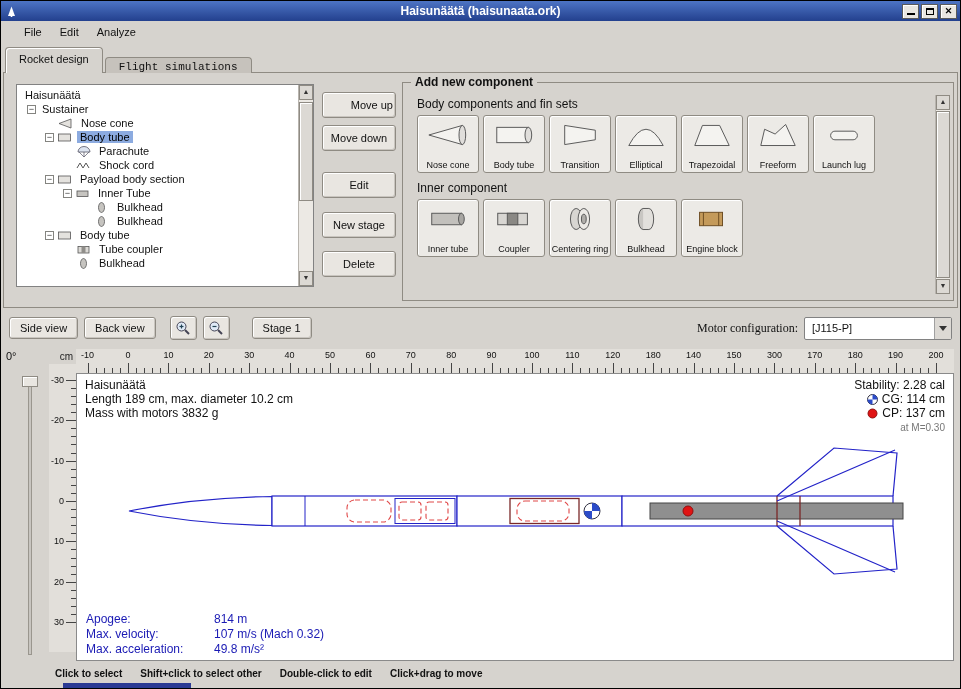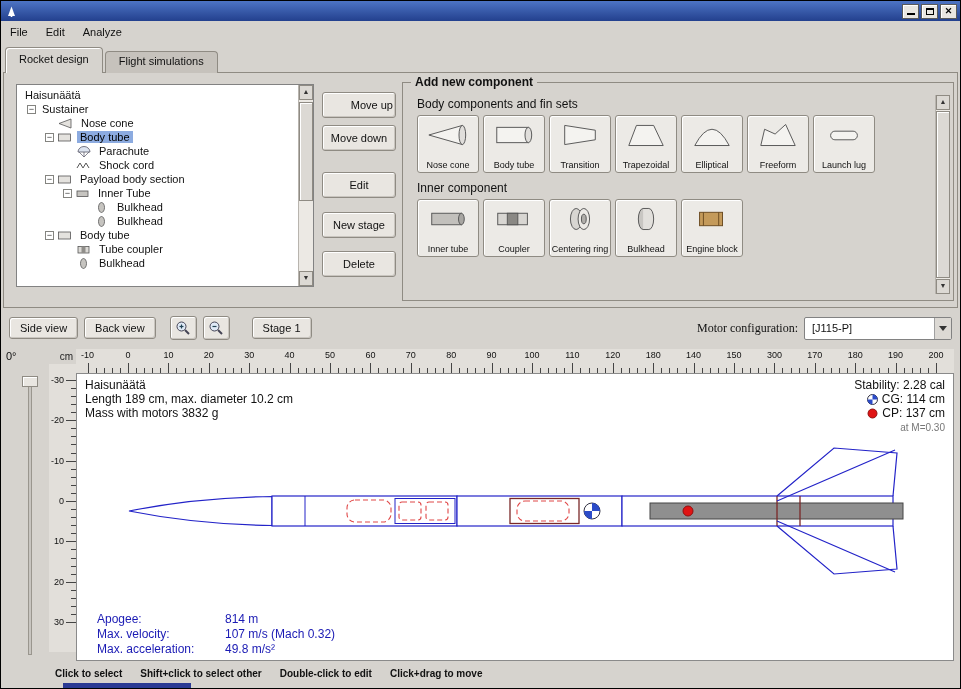--- a/index.html
+++ b/index.html
@@ -15,27 +15,27 @@
     display:flex;align-items:center;padding:0 3px;}
   .title-text{position:absolute;left:0;right:0;text-align:center;color:#fff;font-weight:bold;font-size:12px;}
   .win-icon{width:15px;height:15px;display:flex;align-items:center;justify-content:center;z-index:1;}
   .win-buttons{margin-left:auto;display:flex;gap:2px;z-index:1;}
   .win-btn{width:17px;height:15px;background:#e9e6e1;border:1px solid #5a5a5a;
     box-shadow:inset 1px 1px 0 #fff;display:flex;align-items:center;justify-content:center;
     font-size:9px;font-weight:bold;color:#000;cursor:pointer;}
   .glyph-min{width:8px;height:8px;border-bottom:2px solid #000;}
   .glyph-max{width:8px;height:7px;border:1px solid #000;border-top:2px solid #000;}
   
-  .menubar{position:absolute;left:0;top:20px;width:100%;height:22px;display:flex;align-items:center;padding-left:0;}
+  .menubar{position:absolute;left:0;top:20px;width:100%;height:22px;display:flex;align-items:center;padding-left:14px;}
   .menu-item{padding:3px 9px;cursor:pointer;}
   
   .tabrow{position:absolute;left:4px;top:46px;height:26px;display:flex;align-items:flex-end;z-index:3;}
   .tab{border:1px solid #8f8b83;border-bottom:none;border-radius:4px 4px 0 0;padding:5px 13px;cursor:pointer;}
   .tab.active{background:var(--window-bg,#d6d3ce);height:26px;box-shadow:inset 1px 1px 0 #fff;}
-  .tab.inactive{background:#c6c2bc;height:22px;padding-top:3px;margin-left:2px;}
+  .tab.inactive{background:#c6c2bc;height:16px;padding-top:3px;margin-left:2px;font-family:Liberation Mono, monospace;}
   .top-panel{position:absolute;left:2px;top:71px;width:955px;height:236px;border:1px solid #8f8b83;background:var(--window-bg,#d6d3ce);}
   
   .tree-wrap{position:absolute;left:12px;top:11px;width:298px;height:203px;background:#fff;border:1px solid #828282;}
   .tree-body{position:absolute;left:1px;top:1px;right:16px;bottom:1px;overflow:hidden;padding-top:2px;}
   .tree-row{height:14px;display:flex;align-items:center;white-space:nowrap;cursor:pointer;}
   .tree-indent{flex:none;height:1px;}
   .tree-expand{flex:none;width:9px;height:9px;border:1px solid #848480;background:#fff;font-size:9px;line-height:7px;text-align:center;margin-right:3px;color:#333;cursor:pointer;}
   .tree-icon{flex:none;margin-right:4px;display:flex;}
   .tree-label{padding:0 3px;}
   .tree-label.selected{background:var(--selection,#8cabe0);color:#000;}
@@ -86,21 +86,21 @@
   .vtick.major{width:10px;}
   .vlabel{position:absolute;right:12px;transform:translateY(-55%);font-size:9px;color:#111;}
   .rot-track{position:absolute;left:27px;top:30px;width:4px;height:278px;background:#c8c5c0;border:1px solid #9a968e;}
   .rot-handle{position:absolute;left:21px;top:29px;width:16px;height:11px;background:#e9e6e1;border:1px solid #8f8b83;box-shadow:inset 1px 1px 0 #fff;cursor:pointer;}
   .view{position:absolute;left:75px;top:26px;width:878px;height:288px;background:#fff;border:1px solid #8a8a8a;overflow:hidden;}
   .rocket-svg{position:absolute;left:0;top:0;}
   .info-block{position:absolute;left:8px;top:4px;font-size:12px;line-height:14px;}
   .stability{position:absolute;right:8px;top:4px;font-size:12px;}
   .stab-line{display:flex;justify-content:flex-end;align-items:center;gap:4px;height:14px;}
   .stab-line.mach{color:#777;font-size:10px;}
-  .stats{position:absolute;left:20px;top:238px;color:var(--stats-blue,#1a1ab4);font-size:12px;}
+  .stats{position:absolute;left:9px;top:238px;color:var(--stats-blue,#1a1ab4);font-size:12px;}
   .stat-row{display:flex;height:15px;}
   .stat-label{width:128px;}
   
   .statusbar{position:absolute;left:0;top:662px;width:100%;height:20px;display:flex;align-items:center;padding-left:54px;gap:18px;font-size:10px;font-weight:bold;color:#111;}
   .bottom-strip{position:absolute;left:62px;top:682px;width:128px;height:6px;background:#2a3a94;}
   .hidden-defs{position:absolute;width:0;height:0;overflow:hidden;}
 </style>
 </head>
 <body>
 
@@ -182,20 +182,21 @@
 
 <div class="window">
 
   <div class="titlebar">
     <span class="win-icon">
       <svg width="13" height="13" viewBox="0 0 13 13">
           <path d="M3 11 L6.5 1.5 L10 11 Z" fill="#fff"></path>
           <rect x="5.7" y="8" width="1.6" height="4" fill="#fff"></rect>
         </svg>
     </span>
+    <span class="title-text">Haisunäätä (haisunaata.ork)</span>
     <span class="win-buttons">
       <span class="win-btn">
           <span class="glyph-min"></span>
         </span>
       <span class="win-btn">
           <span class="glyph-max"></span>
         </span>
       <span class="win-btn">
           <span>✕</span>
         </span>
@@ -365,29 +366,29 @@
               <span class="comp-caption">Body tube</span>
             </button>
             <button class="comp-btn">
               <span class="comp-icon"><svg width="44" height="30" viewBox="0 0 46 30">
                   <use href="#c-transition"></use>
                 </svg></span>
               <span class="comp-caption">Transition</span>
             </button>
             <button class="comp-btn">
               <span class="comp-icon"><svg width="44" height="30" viewBox="0 0 46 30">
+                  <use href="#c-elliptical"></use>
+                </svg></span>
+              <span class="comp-caption">Elliptical</span>
+            </button>
+            <button class="comp-btn">
+              <span class="comp-icon"><svg width="44" height="30" viewBox="0 0 46 30">
                   <use href="#c-trapezoidal"></use>
                 </svg></span>
               <span class="comp-caption">Trapezoidal</span>
-            </button>
-            <button class="comp-btn">
-              <span class="comp-icon"><svg width="44" height="30" viewBox="0 0 46 30">
-                  <use href="#c-elliptical"></use>
-                </svg></span>
-              <span class="comp-caption">Elliptical</span>
             </button>
             <button class="comp-btn">
               <span class="comp-icon"><svg width="44" height="30" viewBox="0 0 46 30">
                   <use href="#c-freeform"></use>
                 </svg></span>
               <span class="comp-caption">Freeform</span>
             </button>
             <button class="comp-btn">
               <span class="comp-icon"><svg width="44" height="30" viewBox="0 0 46 30">
                   <use href="#c-launchlug"></use>

